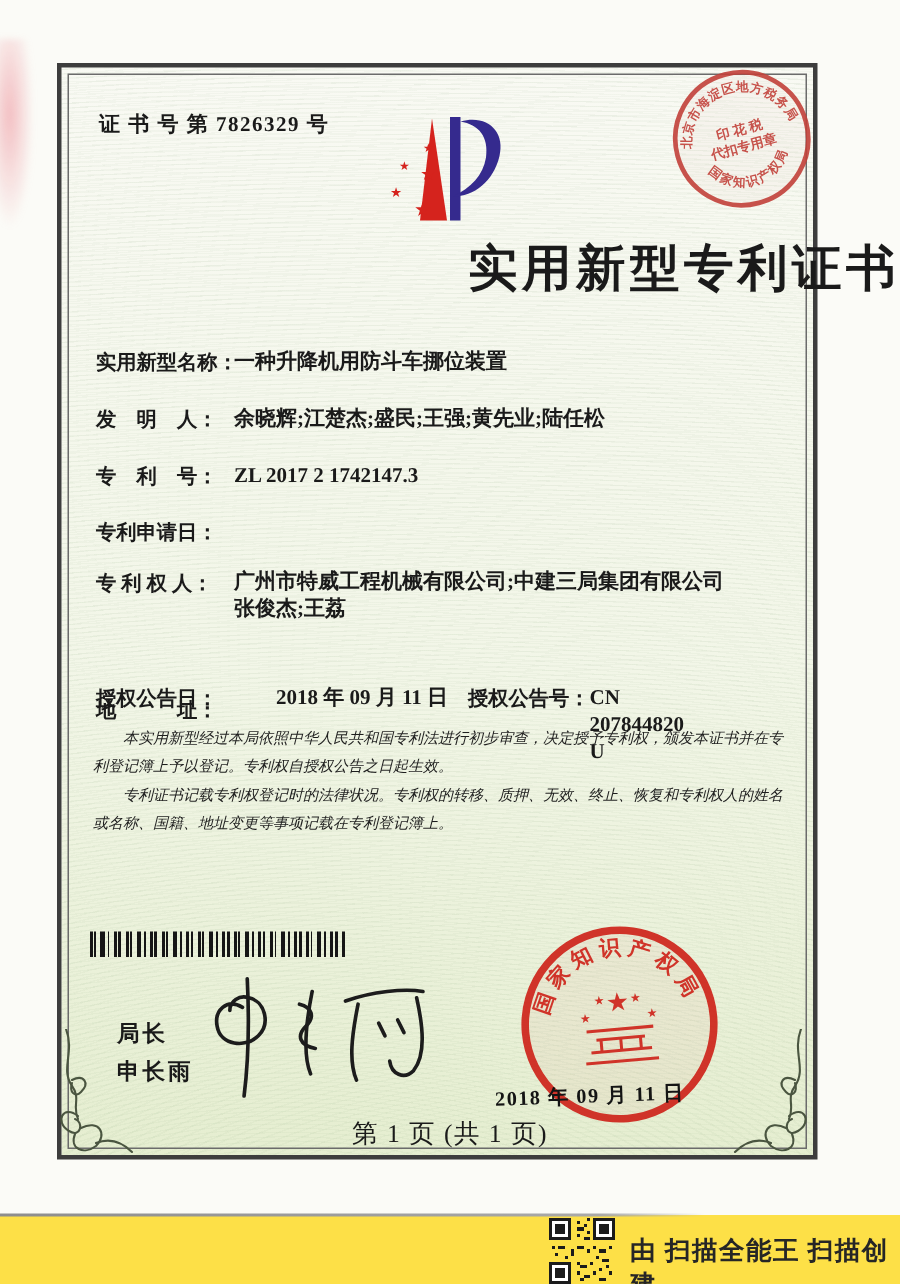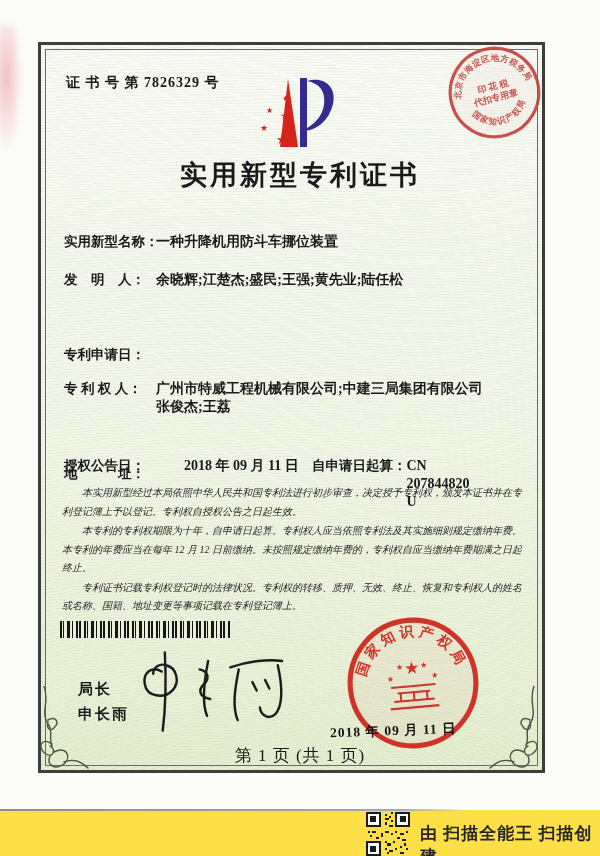--- a/index.html
+++ b/index.html
@@ -11,21 +11,21 @@
     background:radial-gradient(ellipse at 40% 40%, rgba(236,140,150,0.55), rgba(236,140,150,0) 72%);
     filter:blur(2px);}
   .frame-tint{left:41px;top:45px;width:503px;height:726px;
     background:
       repeating-radial-gradient(ellipse 420px 170px at 30% 108%, rgba(120,155,110,0.055) 0 2px, rgba(0,0,0,0) 2px 7px),
       repeating-radial-gradient(ellipse 420px 170px at 75% 112%, rgba(120,155,110,0.05) 0 2px, rgba(0,0,0,0) 2px 8px),
       linear-gradient(180deg, rgba(247,248,240,0.55) 0%, rgba(239,244,226,0.75) 55%, rgba(228,237,206,0.95) 100%);}
   .frame-outer{left:38px;top:42px;width:507px;height:731px;border:3px solid #3d3d3d;box-sizing:border-box;}
   .frame-inner{left:45px;top:49px;width:493px;height:717px;border:1px solid #6b6b6b;box-sizing:border-box;}
   .cert-no{left:66px;top:74px;font-size:14px;font-weight:bold;letter-spacing:1px;}
-  .title{left:0;top:157px;width:600px;text-align:center;font-size:27px;font-weight:bold;letter-spacing:3px;}
+  .title{left:0;top:157px;width:600px;text-align:right;font-size:33px;font-weight:bold;letter-spacing:3px;}
   .row{position:absolute;left:64px;display:flex;align-items:flex-start;font-weight:bold;}
   .lbl{display:inline-block;width:92px;font-size:13.5px;white-space:pre;flex:none;}
   .val{display:inline-block;width:368px;font-size:14px;white-space:pre-line;line-height:18px;}
   .grant-pair2{position:absolute;left:248px;top:0;display:flex;}
   .paras{left:62px;top:484px;width:464px;font-size:10px;line-height:18.5px;font-style:italic;color:#1e1e1e;}
   .paras p{margin:0 0 1px 0;text-indent:2em;}
   .barcode{left:60px;top:621px;width:170px;height:17px;
     background:repeating-linear-gradient(90deg,#161616 0 2px,transparent 2px 3px,#161616 3px 4px,transparent 4px 7px,
     #161616 7px 10px,transparent 10px 12px,#161616 12px 13px,transparent 13px 16px,#161616 16px 18px,
     transparent 18px 19px,#161616 19px 21px,transparent 21px 24px);}
@@ -79,43 +79,46 @@
   <div class="abs title">实用新型专利证书</div>
 
   <div class="row" style="top:271px;">
     <span class="lbl">发　明　人：</span>
     <span class="val">余晓辉;江楚杰;盛民;王强;黄先业;陆任松</span>
   </div>
   <div class="row" style="top:233px;">
     <span class="lbl">实用新型名称：</span>
     <span class="val">一种升降机用防斗车挪位装置</span>
   </div>
+  <div class="row" style="top:309px;">
+    <span class="lbl">专　利　号：</span>
+    <span class="val">ZL 2017 2 1742147.3</span>
+  </div>
   <div class="row" style="top:346px;">
     <span class="lbl">专利申请日：</span>
   </div>
   <div class="row" style="top:380px;justify-content:flex-end;">
     <span class="lbl">专 利 权 人：</span>
     <span class="val">广州市特威工程机械有限公司;中建三局集团有限公司
 张俊杰;王荔</span>
   </div>
   <div class="row" style="top:419px;margin-top:46px;">
     <span class="lbl">地　　　址：</span>
   </div>
   <div class="row" style="top:457px;gap:28px;">
     <span class="lbl">授权公告日：</span>
     <span class="val" style="width:150px;">2018 年 09 月 11 日</span>
     <span class="grant-pair2">
-      <span class="lbl" style="width:auto;">自申请日起算：</span>
+      <span class="lbl" style="width:auto;">授权公告号：</span>
       <span class="val" style="width:auto;">CN 207844820 U</span>
     </span>
   </div>
 
   <div class="abs paras">
     <p>本实用新型经过本局依照中华人民共和国专利法进行初步审查，决定授予专利权，颁发本证书并在专利登记簿上予以登记。专利权自授权公告之日起生效。</p>
-    <p>本专利的专利权期限为十年，自申请日起算。专利权人应当依照专利法及其实施细则规定缴纳年费。本专利的年费应当在每年 12 月 12 日前缴纳。未按照规定缴纳年费的，专利权自应当缴纳年费期满之日起终止。</p>
     <p>专利证书记载专利权登记时的法律状况。专利权的转移、质押、无效、终止、恢复和专利权人的姓名或名称、国籍、地址变更等事项记载在专利登记簿上。</p>
   </div>
 
   <div class="abs barcode"></div>
 
   <div class="abs director" style="left:78px;top:680px;">局长</div>
   <div class="abs director" style="left:78px;top:705px;">申长雨</div>
 
   <svg class="abs" style="left:130px;top:642px;" width="190" height="95" viewBox="0 0 180 90">
     <g fill="none" stroke="#1c1c1c" stroke-width="2.3" stroke-linecap="round">

